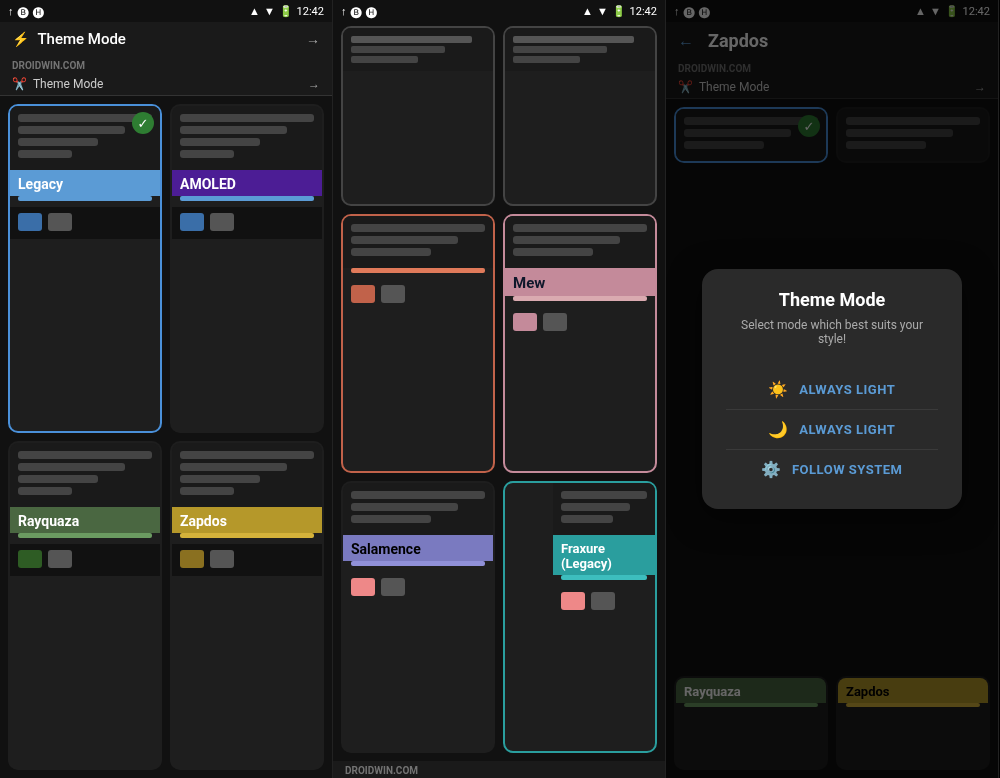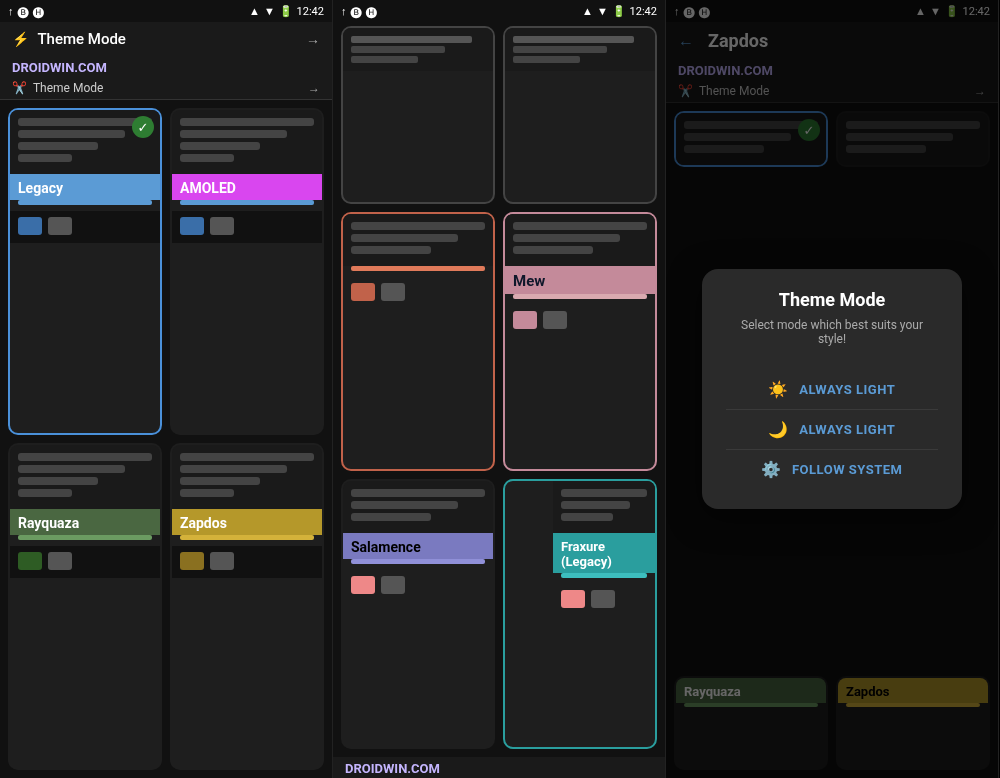--- a/index.html
+++ b/index.html
@@ -46,22 +46,22 @@
       padding: 8px 12px;
       background: #1a1a1a;
       gap: 8px;
       flex-shrink: 0;
     }
     .header-icon { color: #aaa; font-size: 14px; }
     .header-title { color: #fff; font-size: 15px; font-weight: 500; flex: 1; }
     .header-arrow { color: #aaa; font-size: 14px; }
 
     .site-name {
-      color: #c4b5fd;
-      font-size: 13px;
+      color: #737373;
+      font-size: 10px;
       font-weight: bold;
       padding: 4px 12px 2px;
       background: #1a1a1a;
       flex-shrink: 0;
     }
     .subheader-bar {
       display: flex;
       align-items: center;
       padding: 4px 12px;
       background: #1a1a1a;
@@ -146,21 +146,21 @@
       height: 18px;
       border-radius: 3px;
     }
 
     
     .piplup-label { background: #5b9bd5; }
     .piplup-bar { background: #5b9bd5; }
     .piplup-swatch1 { background: #3a6ea8; }
     .piplup-swatch2 { background: #555; }
 
-    .amoled-label { background: #d946ef; }
+    .amoled-label { background: #4c1d95; }
     .amoled-bar { background: #5b9bd5; }
     .amoled-swatch1 { background: #3a6ea8; }
     .amoled-swatch2 { background: #555; }
 
     .rayquaza-label { background: #4a6741; }
     .rayquaza-bar { background: #6b9b61; }
     .rayquaza-swatch1 { background: #2e5c24; }
     .rayquaza-swatch2 { background: #555; }
 
     .zapdos-label { background: #b5982a; }

